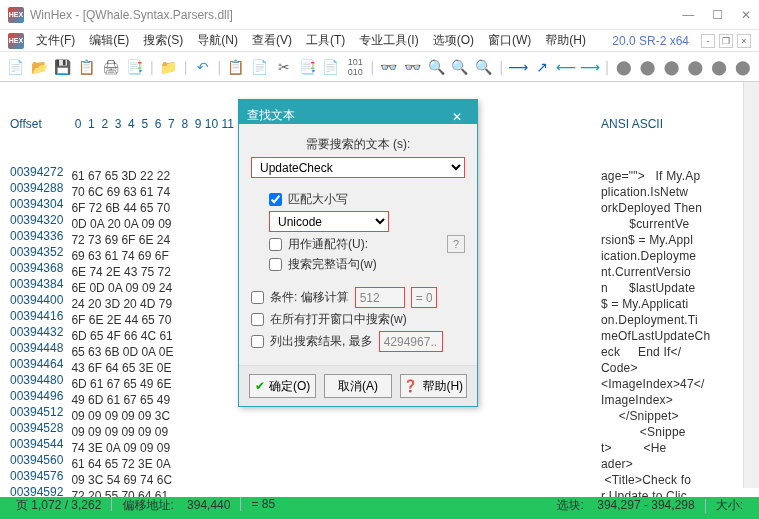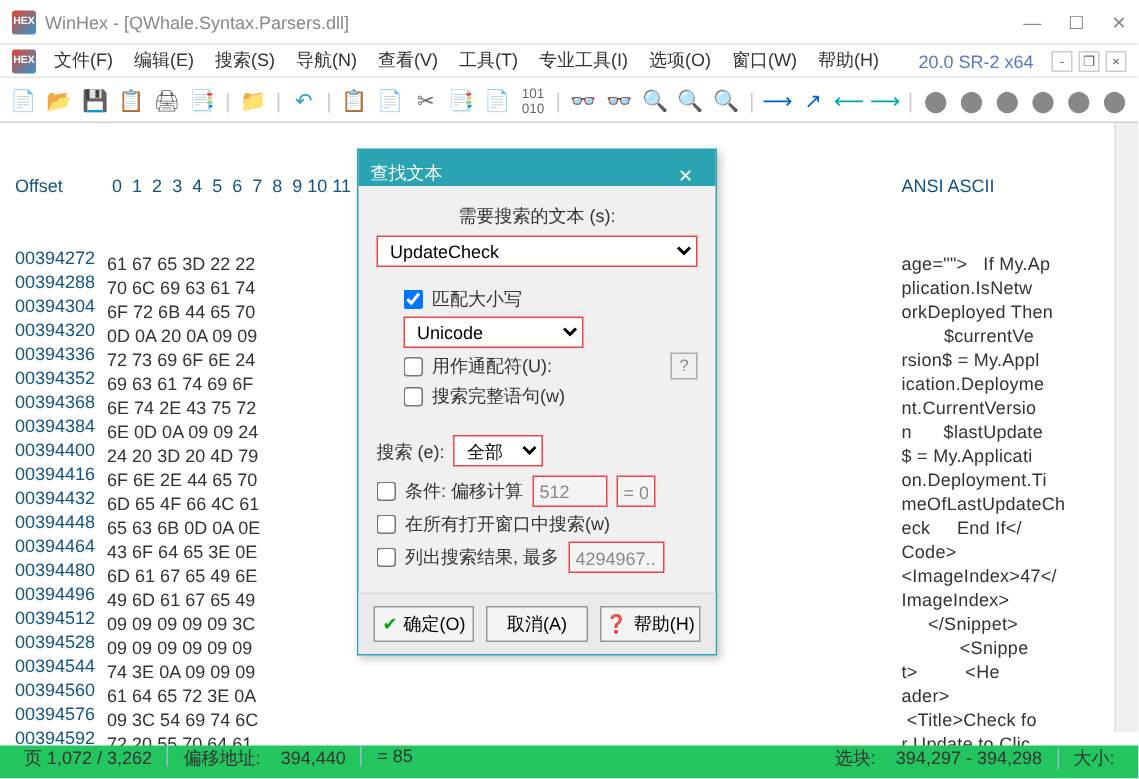--- a/index.html
+++ b/index.html
@@ -222,24 +222,20 @@
         <span>用作通配符(U):</span>
         <span style="flex:1"></span>
         <span class="qbox">?</span>
       </div>
     <div class="row ind">
         <input type="checkbox" style="">
         <span>搜索完整语句(w)</span>
       </div>
     <div style="height:8px"></div>
     <div class="row">
-        <span class="sect">搜索 (e):</span>
-        <select style="width:60px"><option>全部</option></select>
-      </div>
-    <div class="row">
         <input type="checkbox" style="">
         <span>条件: 偏移计算</span>
         <input type="text" class="small ro" readonly="" value="512" style="">
         <input type="text" class="eq ro" readonly="" value="= 0" style="">
       </div>
     <div class="row">
         <input type="checkbox" style="">
         <span>在所有打开窗口中搜索(w)</span>
       </div>
     <div class="row">

